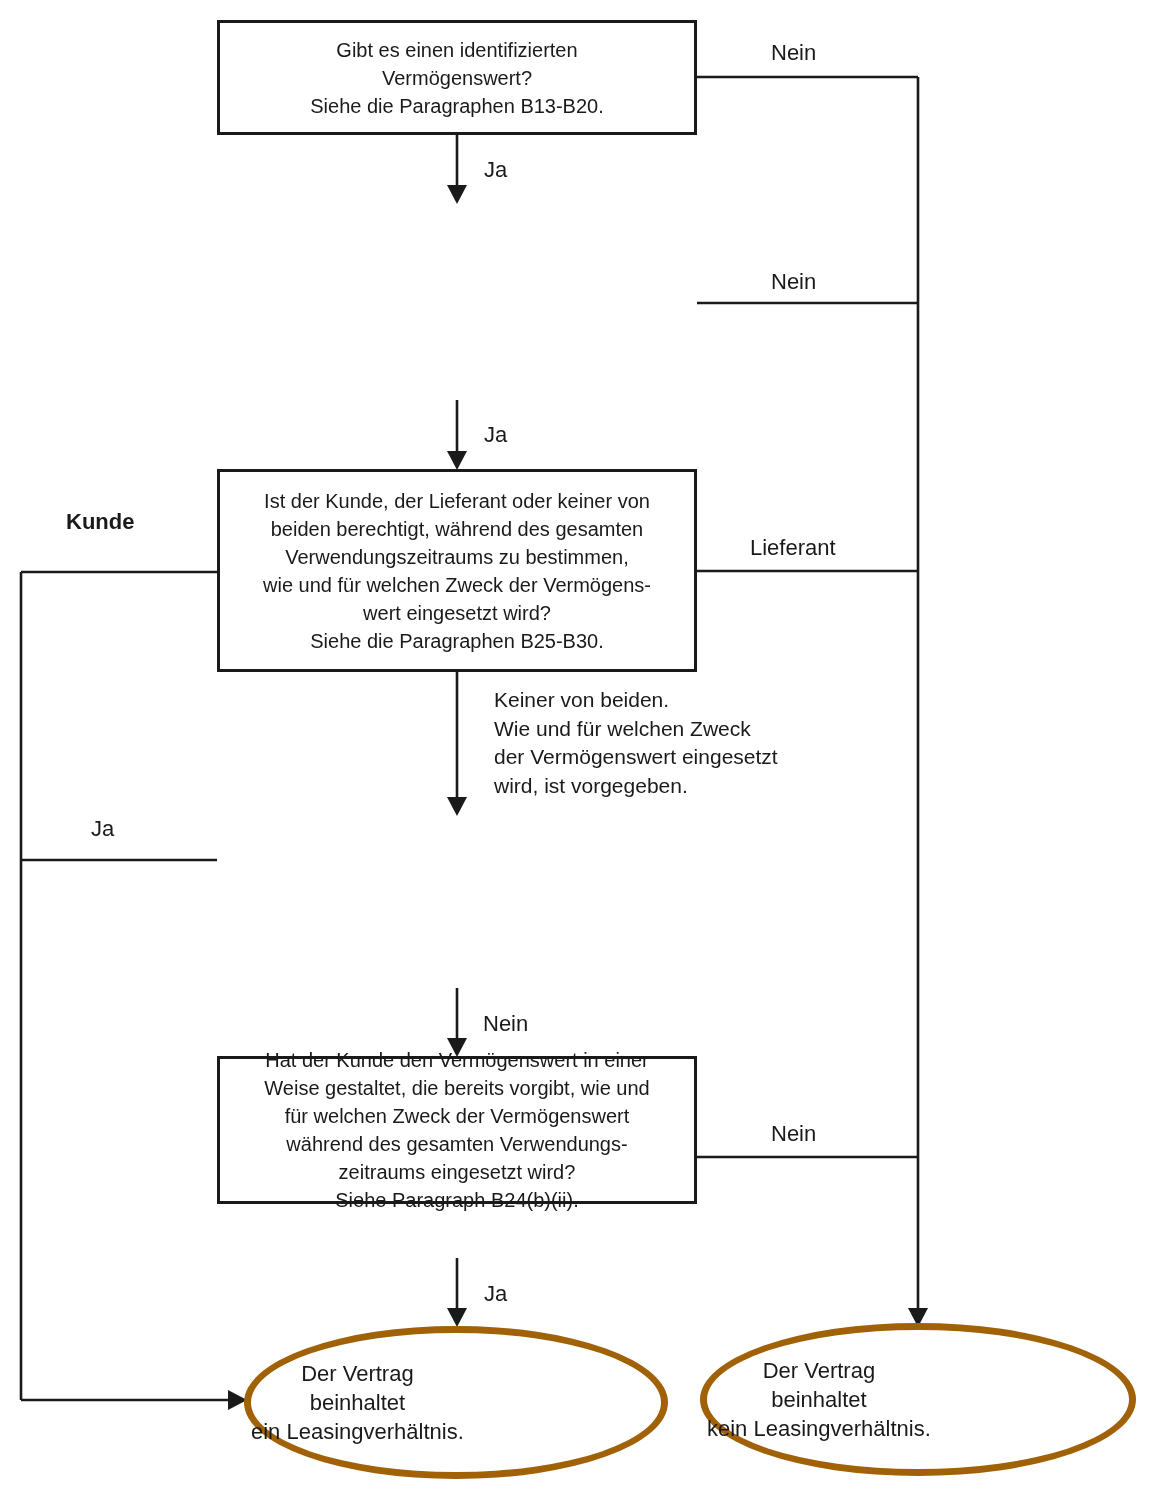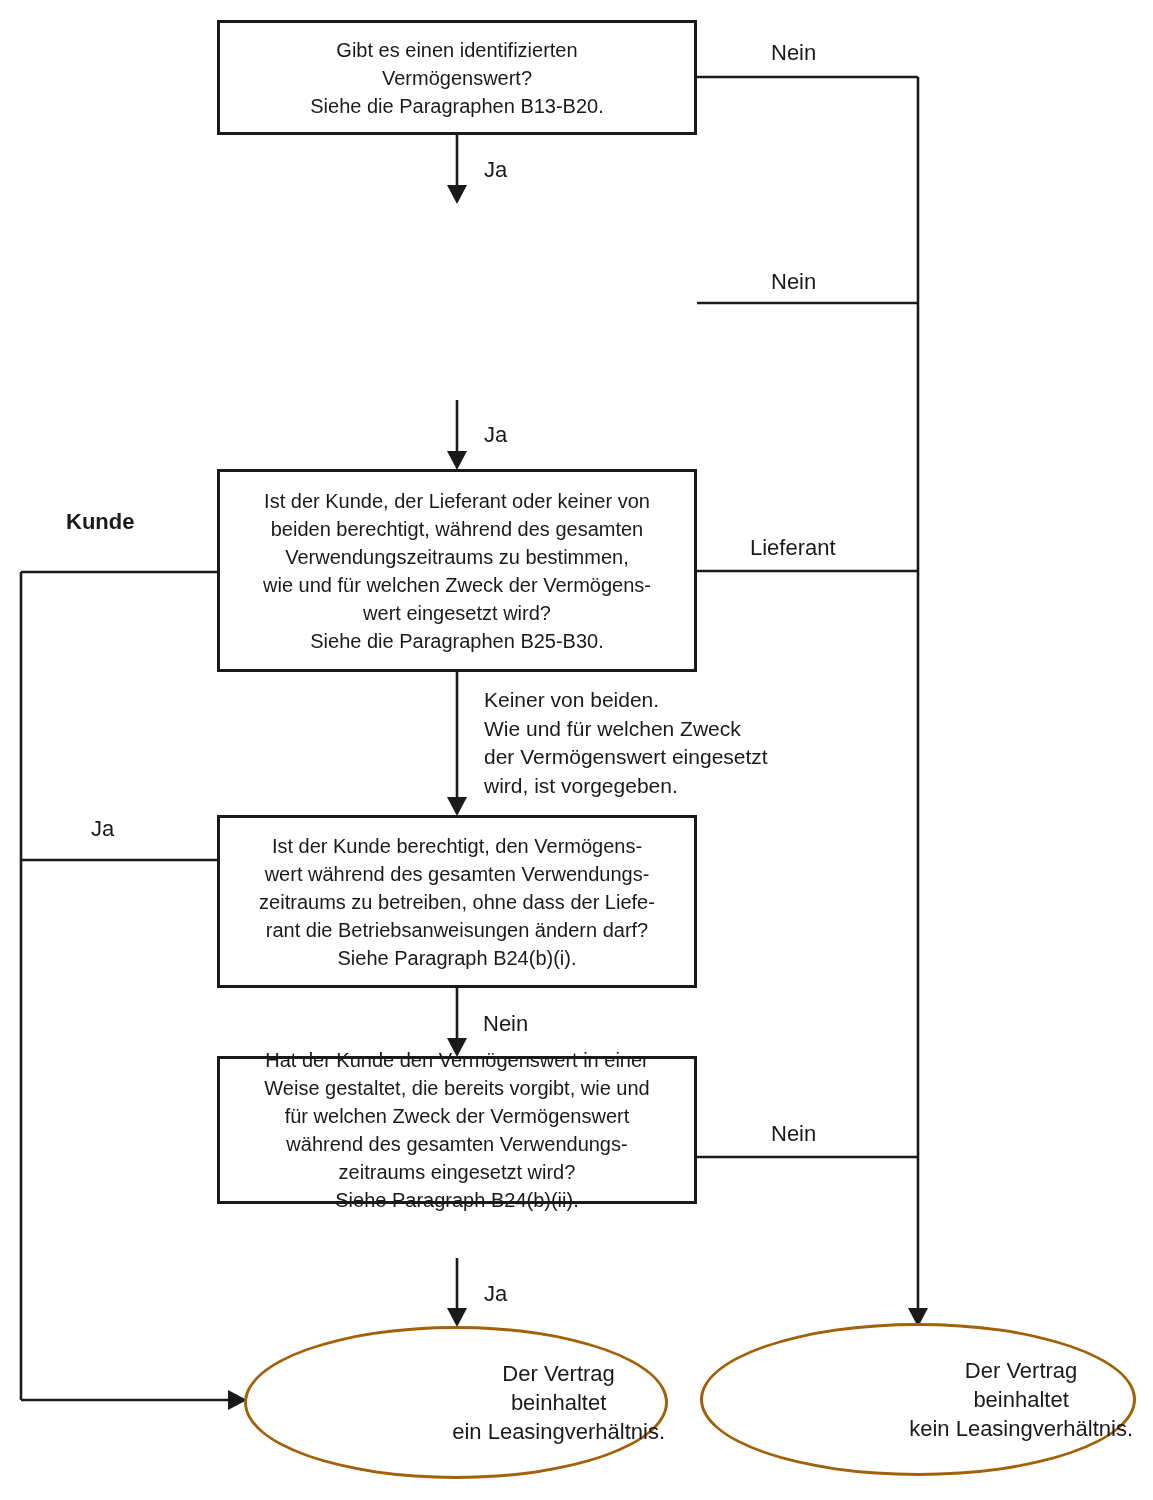--- a/index.html
+++ b/index.html
@@ -17,30 +17,30 @@
     border:3px solid #1a1a1a;background:#ffffff;
     box-sizing:border-box;
     display:flex;align-items:center;justify-content:center;
   }
   .box-text{
     white-space:pre;text-align:center;
     font-size:20px;line-height:28px;
   }
   .ellipse{
     position:absolute;
-    border:3px solid #a16207;border-radius:50%;background:#ffffff;
+    border:7px solid #a16207;border-radius:50%;background:#ffffff;
     box-sizing:border-box;
-    display:flex;align-items:center;justify-content:flex-end;
+    display:flex;align-items:center;justify-content:flex-start;
   }
   .ellipse .box-text{font-size:22px;line-height:29px;}
   .lbl{
     position:absolute;
     font-size:22px;line-height:28px;white-space:pre;
   }
-  .lbl.multi{text-align:left;font-size:21px;line-height:28.5px;}
+  .lbl.multi{text-align:left;font-size:21px;line-height:28.5px;margin-left:10px;}
 </style>
 </head>
 <body>
 
 <div id="canvas">
 
   <svg id="wires" viewBox="0 0 1153 1500" xmlns="http://www.w3.org/2000/svg">
     <g stroke="#1a1a1a" stroke-width="2.6" fill="none">
 
       <path d="M457 135 V 188"></path>
@@ -80,27 +80,20 @@
 
   <div class="box" style="top:469px;height:203px;">
     <div class="box-text">Ist der Kunde, der Lieferant oder keiner von
 beiden berechtigt, während des gesamten
 Verwendungszeitraums zu bestimmen,
 wie und für welchen Zweck der Vermögens-
 wert eingesetzt wird?
 Siehe die Paragraphen B25-B30.</div>
   </div>
 
-  <div class="box" style="top:815px;height:173px;">
-    <div class="box-text">Ist der Kunde berechtigt, den Vermögens-
-wert während des gesamten Verwendungs-
-zeitraums zu betreiben, ohne dass der Liefe-
-rant die Betriebsanweisungen ändern darf?
-Siehe Paragraph B24(b)(i).</div>
-  </div>
 
   <div class="box" style="top:1056px;height:148px;">
     <div class="box-text">Hat der Kunde den Vermögenswert in einer
 Weise gestaltet, die bereits vorgibt, wie und
 für welchen Zweck der Vermögenswert
 während des gesamten Verwendungs-
 zeitraums eingesetzt wird?
 Siehe Paragraph B24(b)(ii).</div>
   </div>
 

